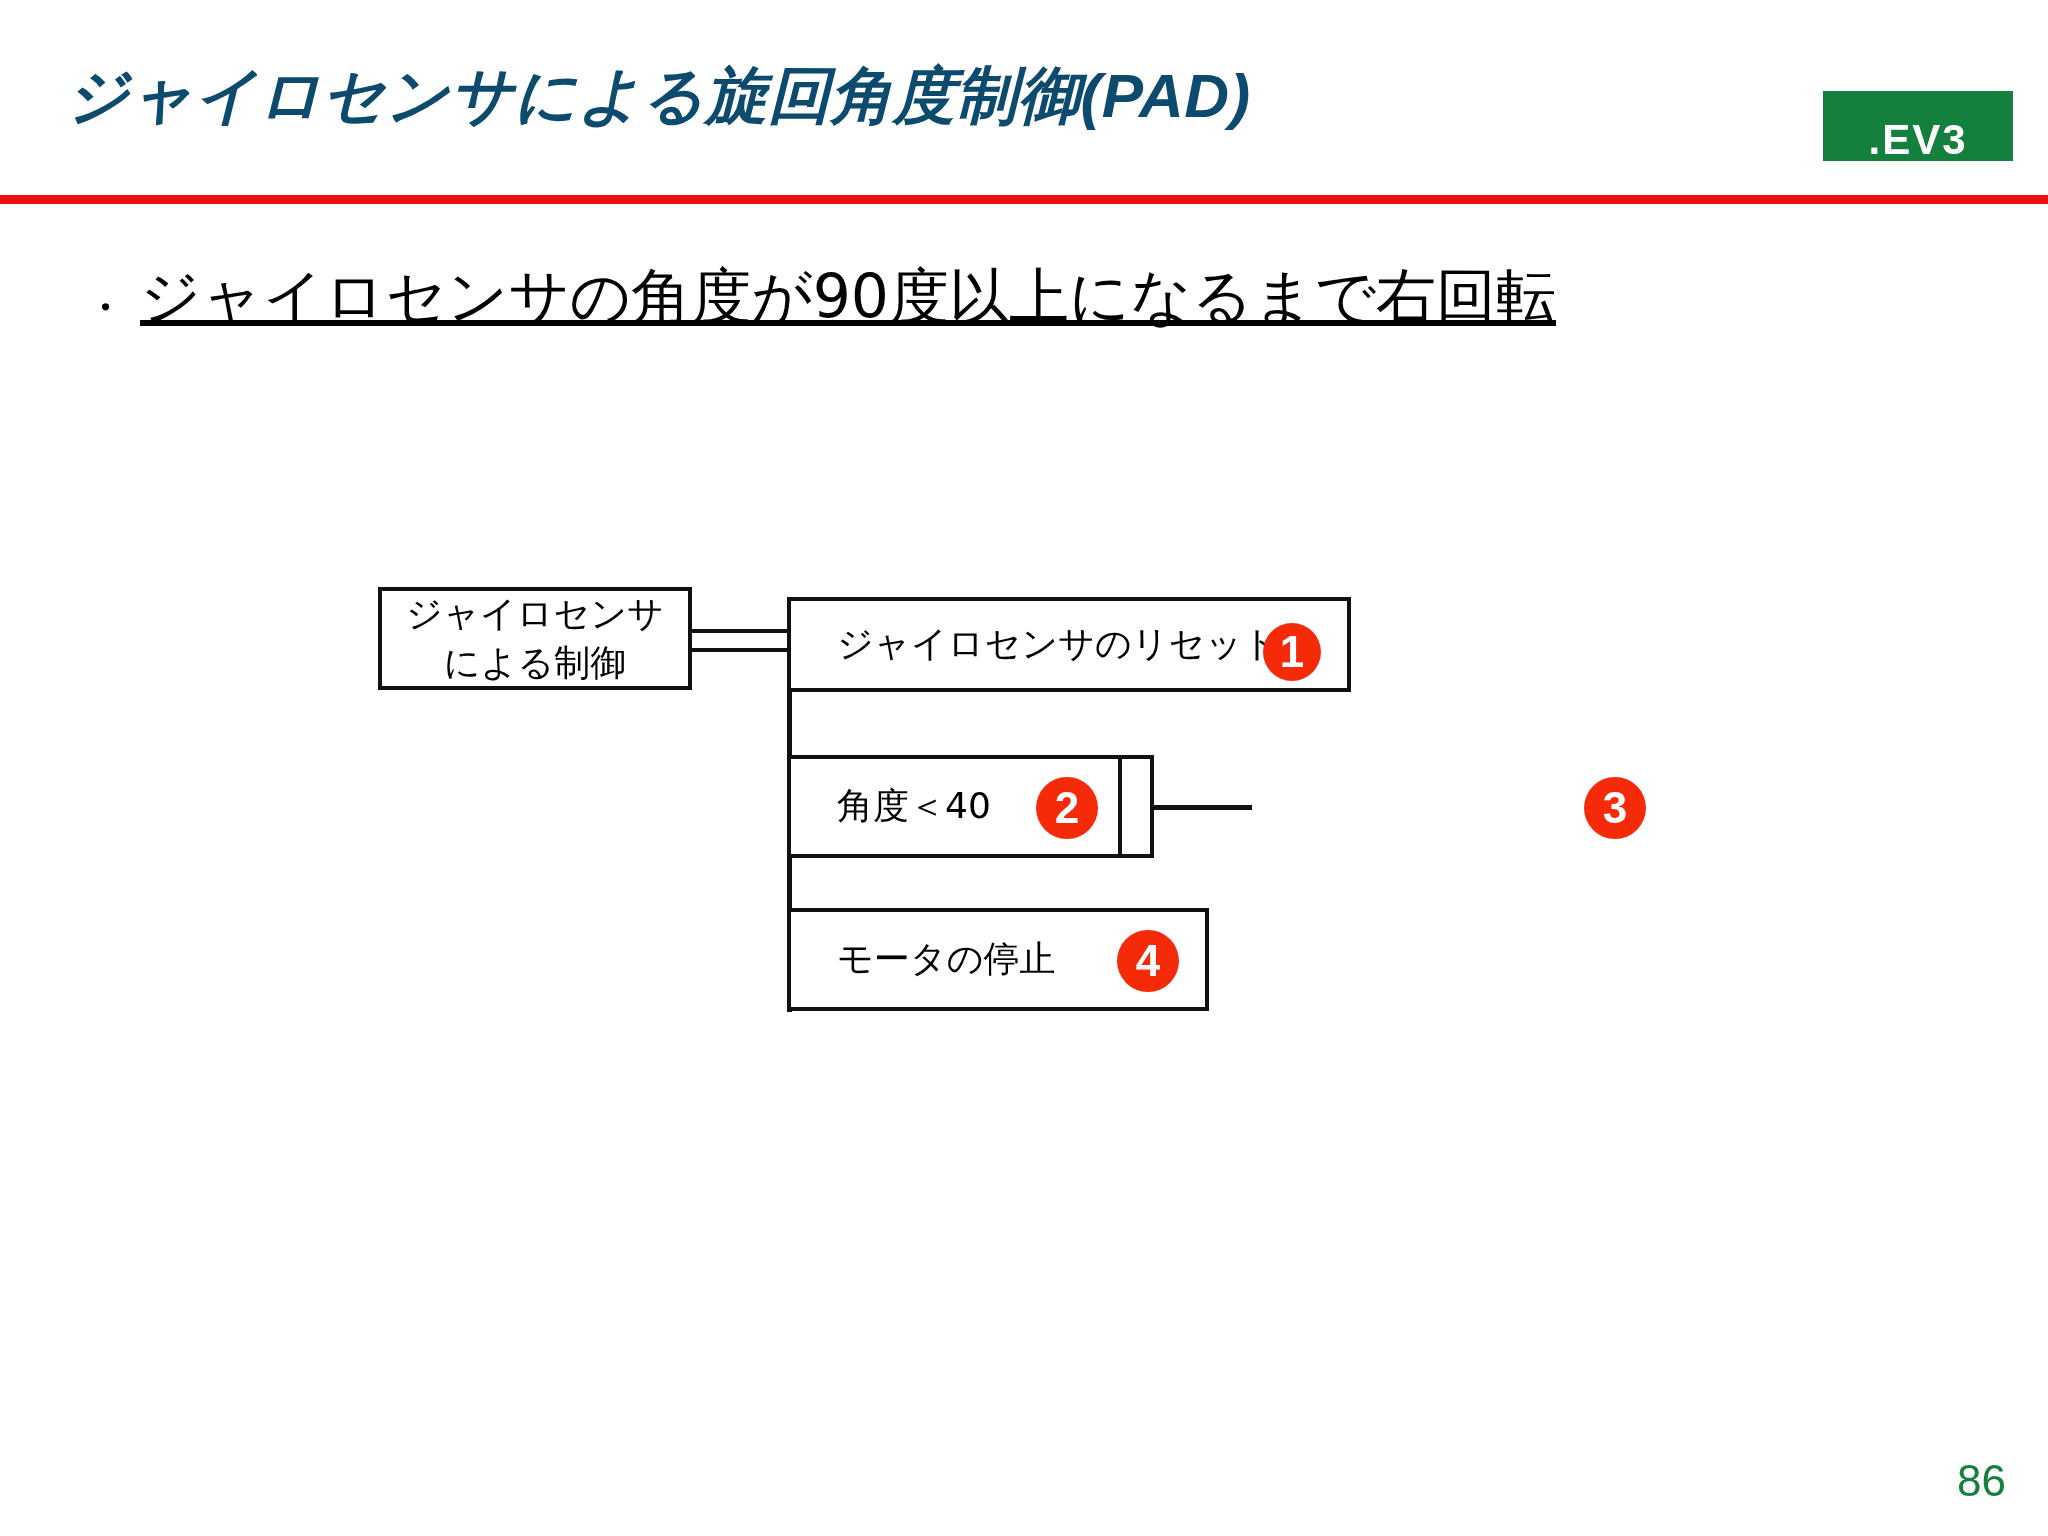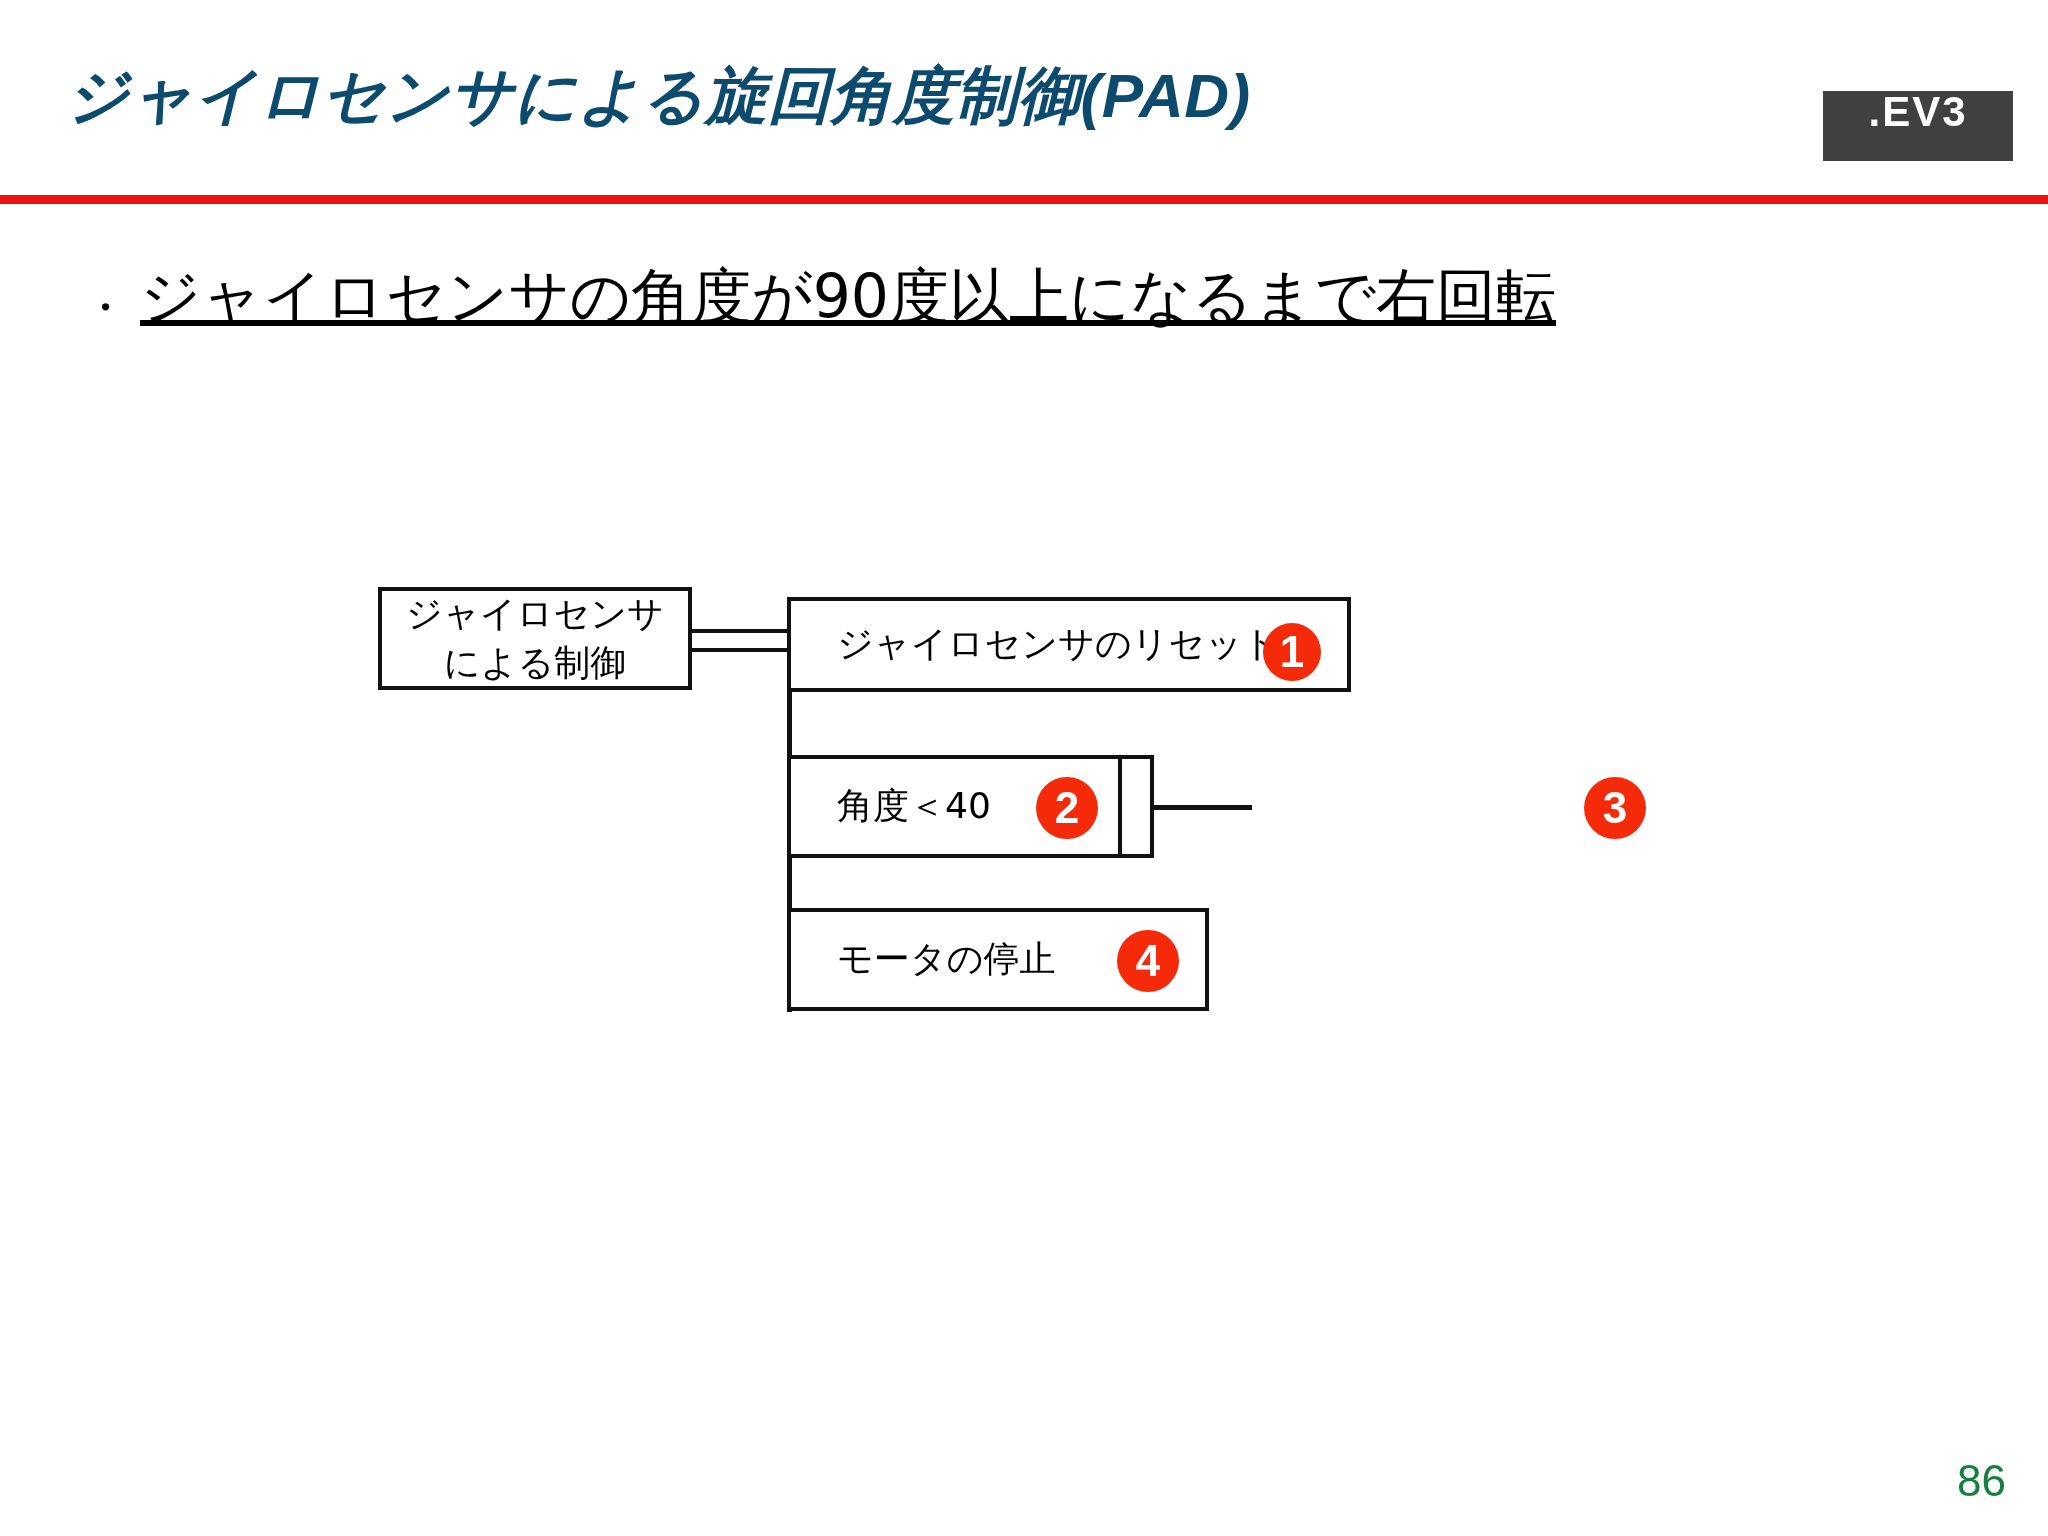--- a/index.html
+++ b/index.html
@@ -37,23 +37,23 @@
     width: 2048px;
     height: 9px;
     background: #ee1111;
   }
   .ev3-logo {
     position: absolute;
     left: 1823px;
     top: 91px;
     width: 190px;
     height: 70px;
-    background: #404040;
-    display: flex;
-    align-items: flex-start;
+    background: #15803d;
+    display: flex;
+    align-items: flex-end;
     justify-content: center;
   }
   .ev3-logo-text {
     color: #ffffff;
     font-size: 42px;
     font-weight: bold;
     letter-spacing: 2px;
     line-height: 1;
     font-family: "Liberation Sans", "DejaVu Sans", sans-serif;
   }

